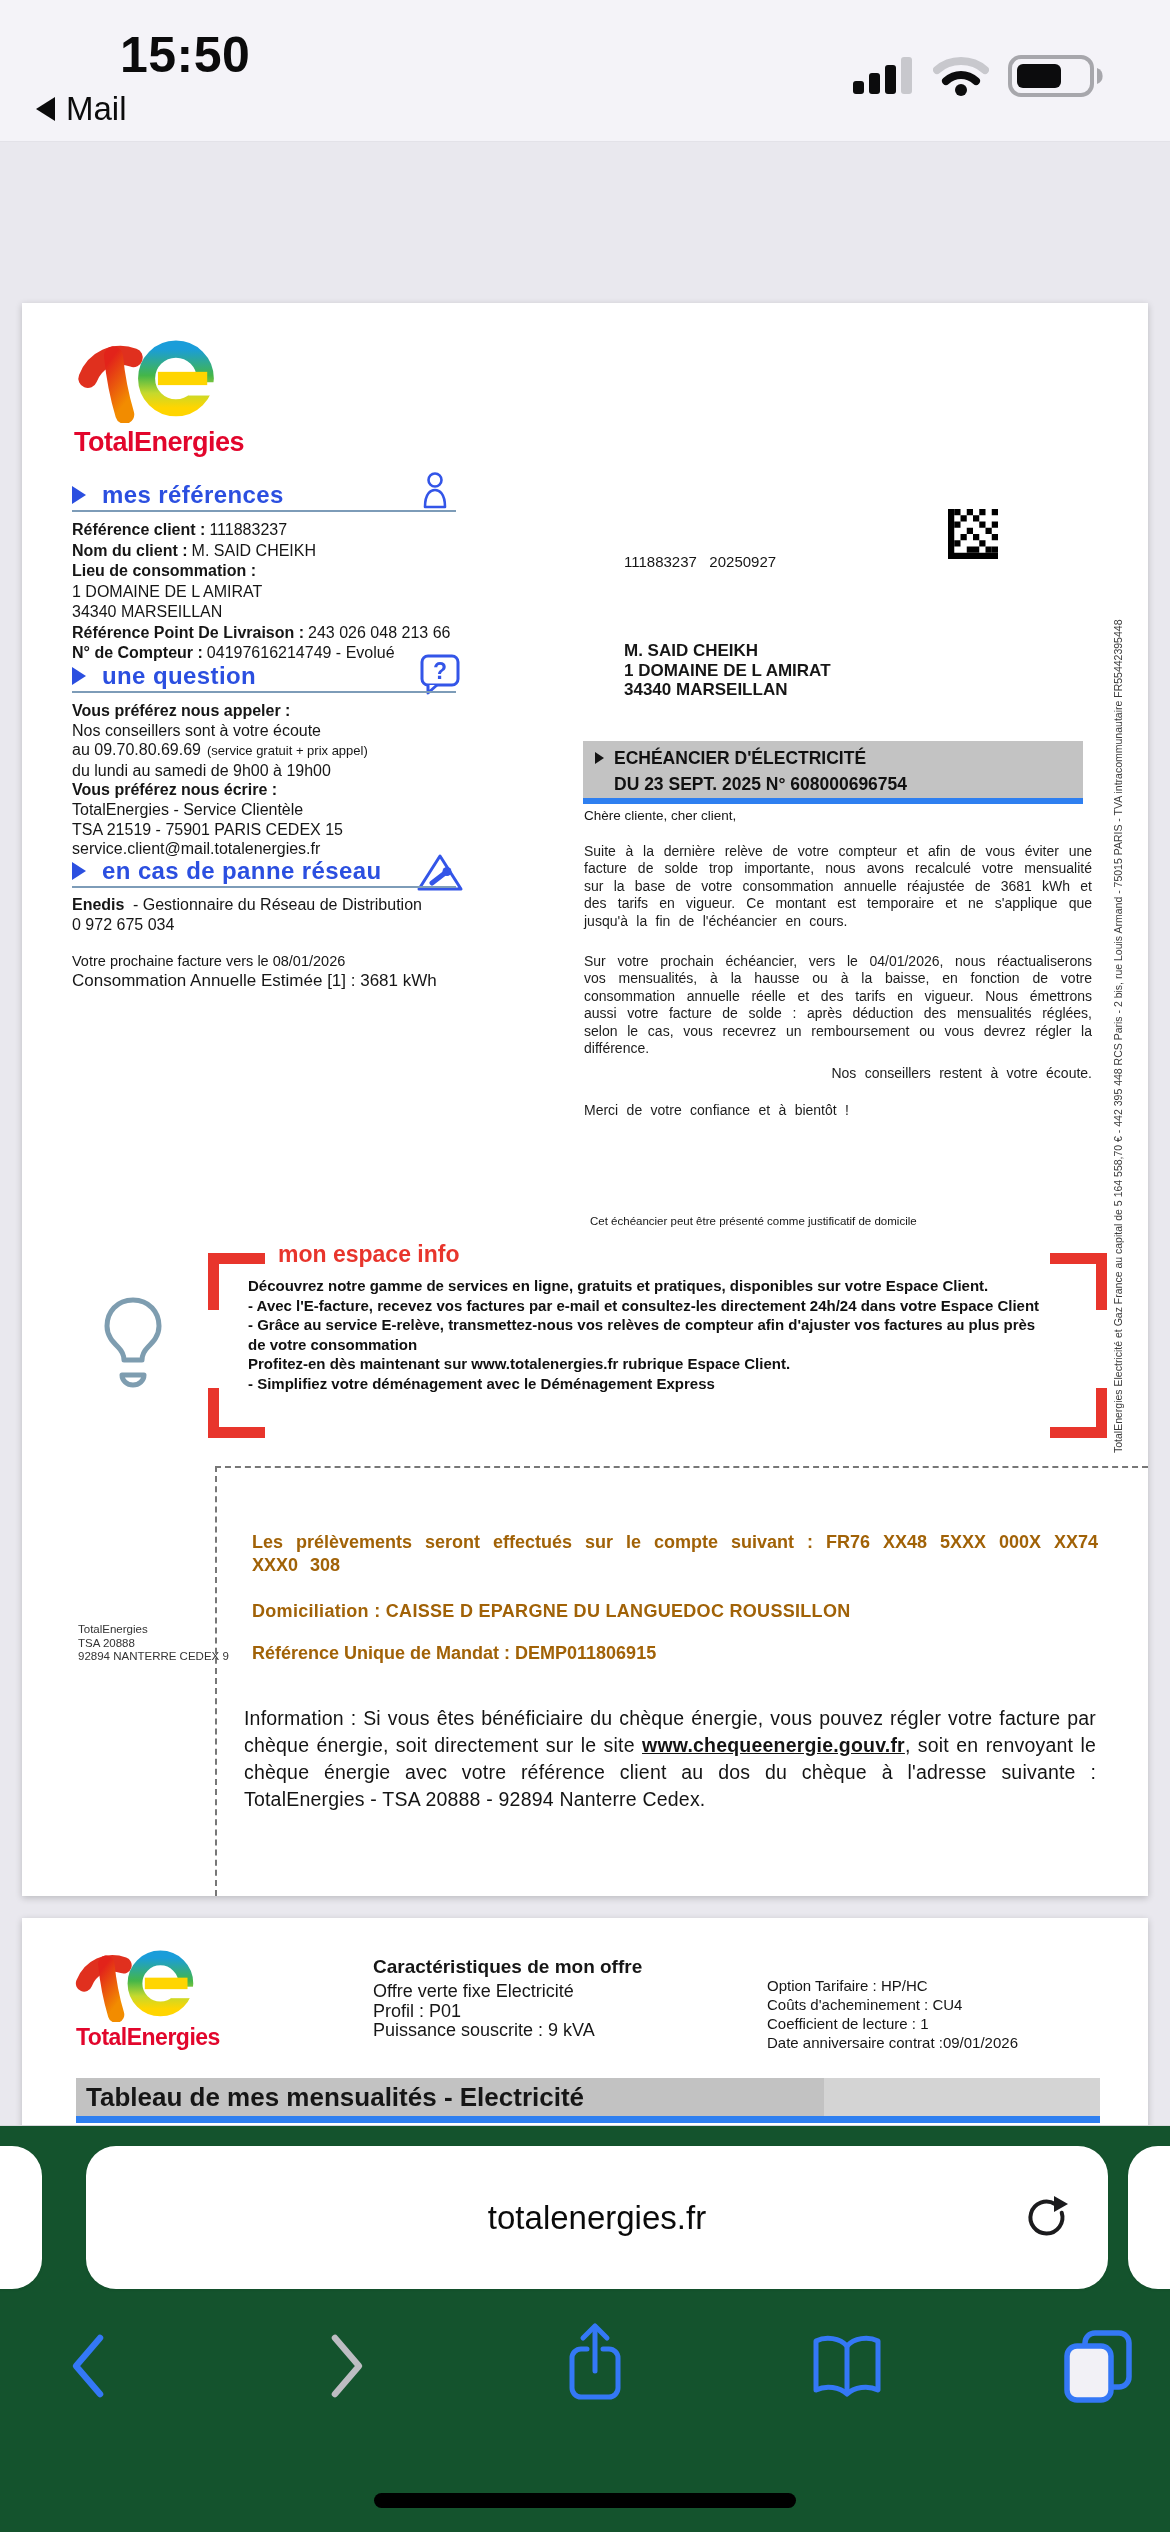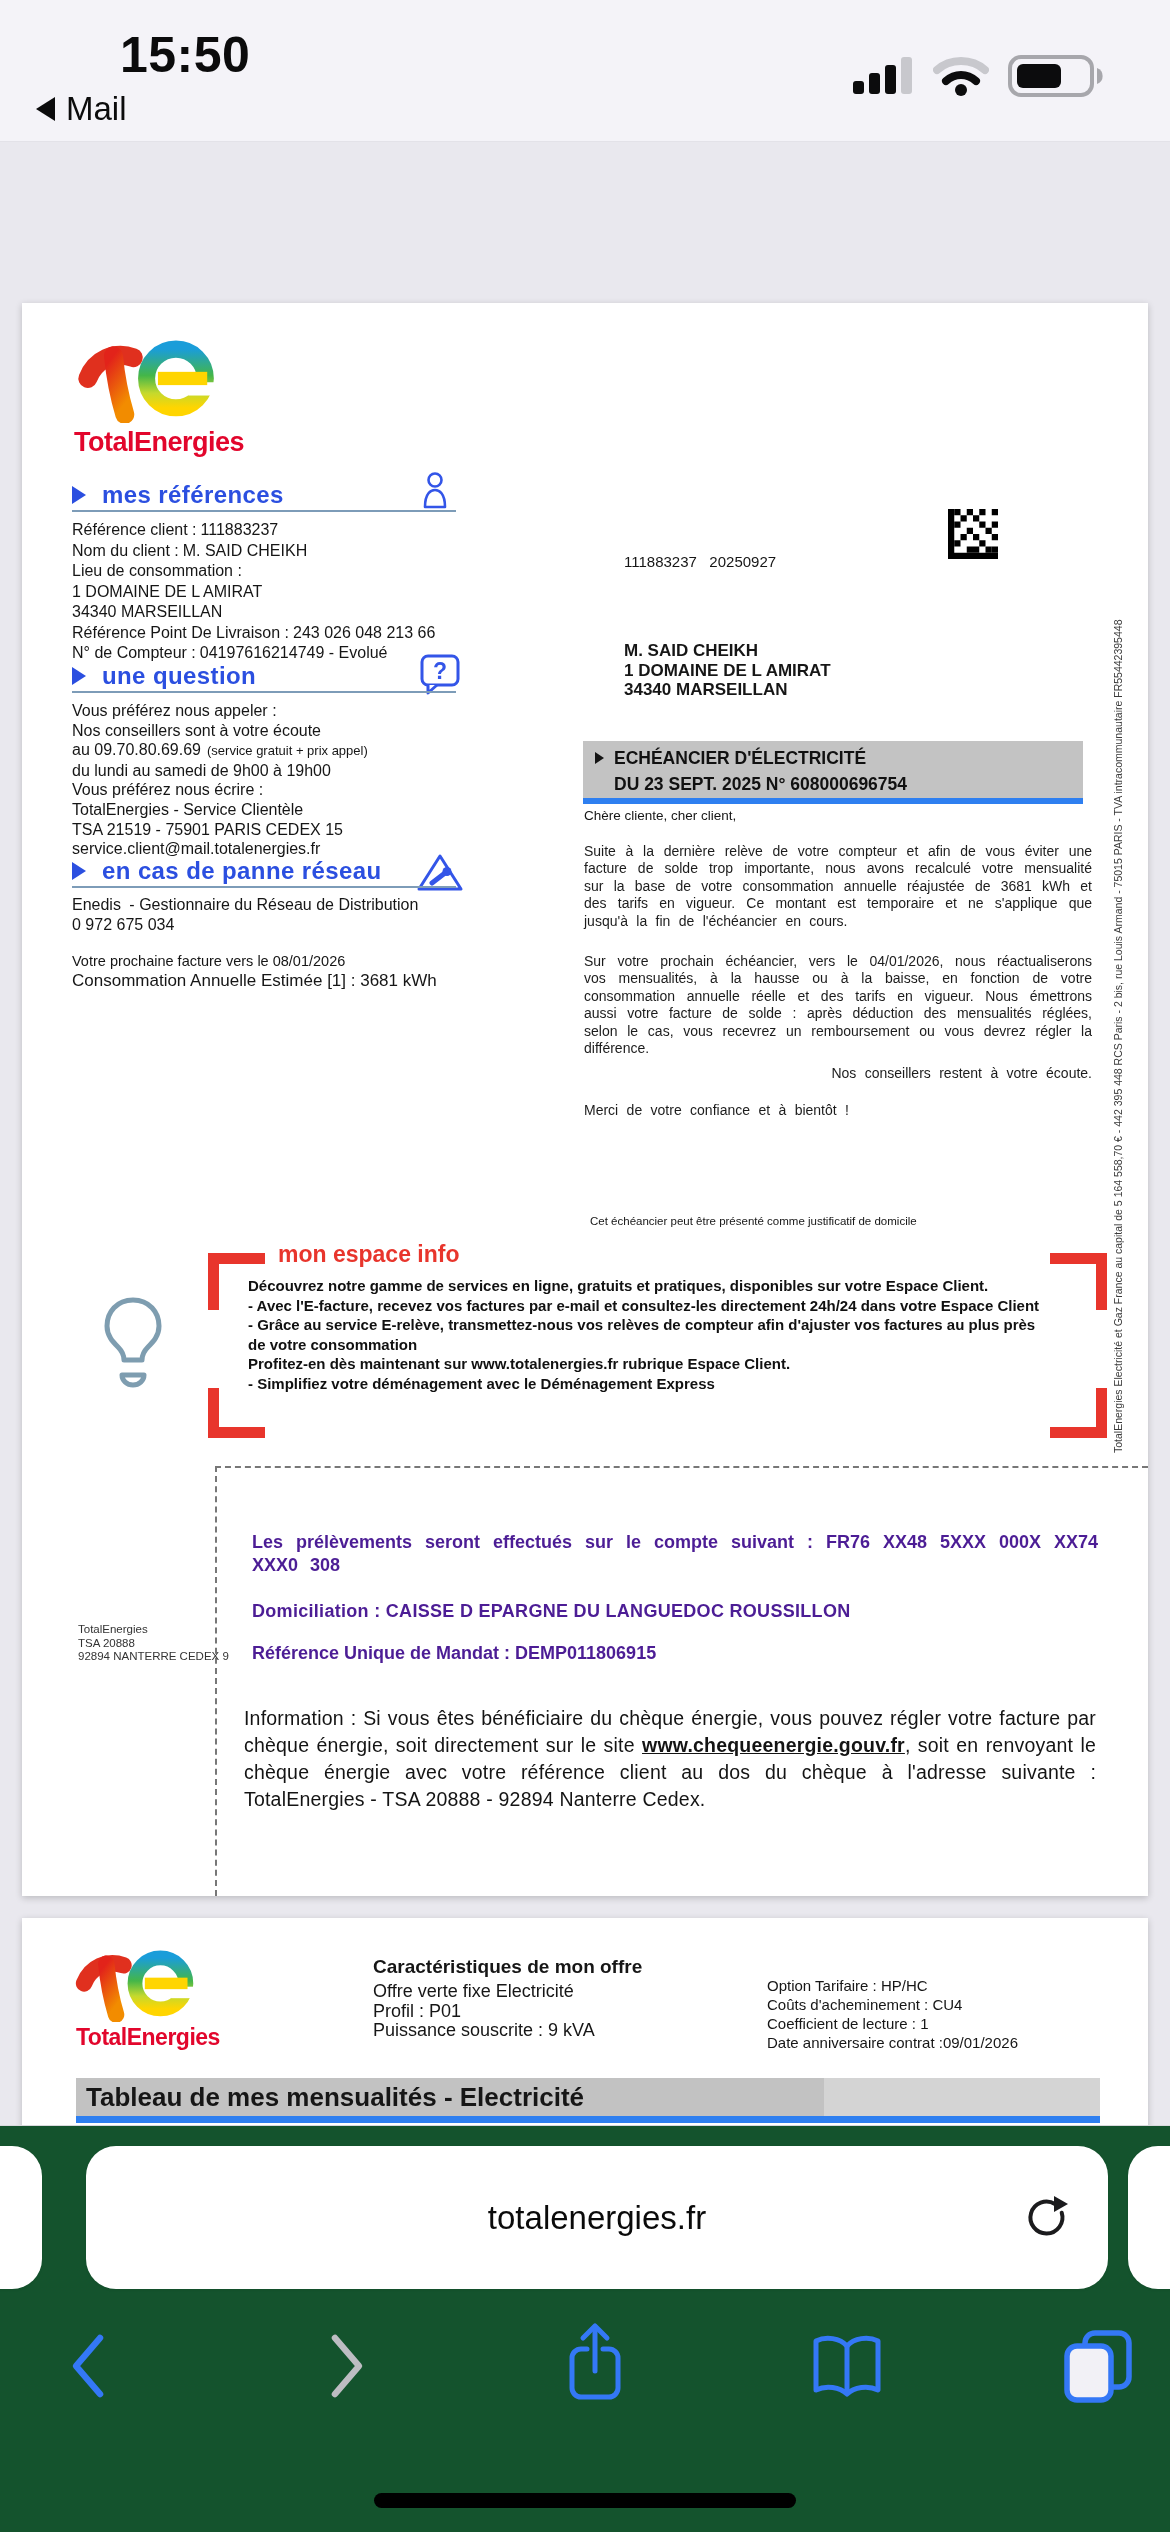--- a/index.html
+++ b/index.html
@@ -20,35 +20,35 @@
   #page1{left:22px;top:303px;width:1126px;height:1593px;}
   #page2{left:22px;top:1918px;width:1126px;height:300px;overflow:hidden;}
 
   .wordmark{color:#e2062c;font-weight:700;letter-spacing:-.5px;}
 
   .sec-hdr{display:flex;align-items:center;gap:16px;color:#2b4fe0;font-size:24px;font-weight:700;letter-spacing:.4px;}
   .tri-blue{width:0;height:0;border-top:9px solid transparent;border-bottom:9px solid transparent;border-left:14px solid #2b4fe0;}
   .sec-line{height:2px;background:#7d9cb8;}
 
   .doc{color:#161616;}
-  .ln .b{font-weight:400;margin-right:4px;}
+  .ln .b{font-weight:700;margin-right:4px;}
   .ln .b:empty{display:none;}
   .ln .note{font-size:13px;margin-left:6px;text-align:center;}
   .ln .note:empty{display:none;}
 
   .gray-hdr{background:#c3c3c3;color:#111;font-weight:700;font-size:17.5px;line-height:26px;padding:4px 0 2px 12px;}
   .tri-blk{display:inline-block;width:0;height:0;border-top:6px solid transparent;border-bottom:6px solid transparent;border-left:9px solid #141414;margin-right:10px;}
   .blue-bar{background:#2e7ff0;}
 
   .para{font-size:14px;line-height:17.4px;text-align:justify;word-spacing:4.5px;color:#1c1c1c;}
 
   .esp-line{font-weight:700;font-size:15px;line-height:19.5px;color:#111;}
   .bracket{background:#e8352c;}
 
-  .pay-bold{font-weight:700;font-size:18px;color:#4c1d95;}
+  .pay-bold{font-weight:700;font-size:18px;color:#a16207;}
   .dashed-top{border-top:2px dashed #777;}
   .dashed-left{border-left:2px dashed #777;}
 
   #legal-vert{font-size:10.5px;color:#3a3a3a;white-space:nowrap;transform:rotate(-90deg);transform-origin:0 0;}
 
   
   #chrome{left:0;top:2125px;width:1170px;height:407px;background:#14532d;border-top:1px solid #d9d9de;}
   .url-card{background:#ffffff;border-radius:30px;box-shadow:0 1px 3px rgba(0,0,0,.07);}
   #url-text{font-size:33px;color:#0a0a0a;}
   #home-indicator{left:374px;top:367px;width:422px;height:15px;border-radius:8px;background:#000;}

